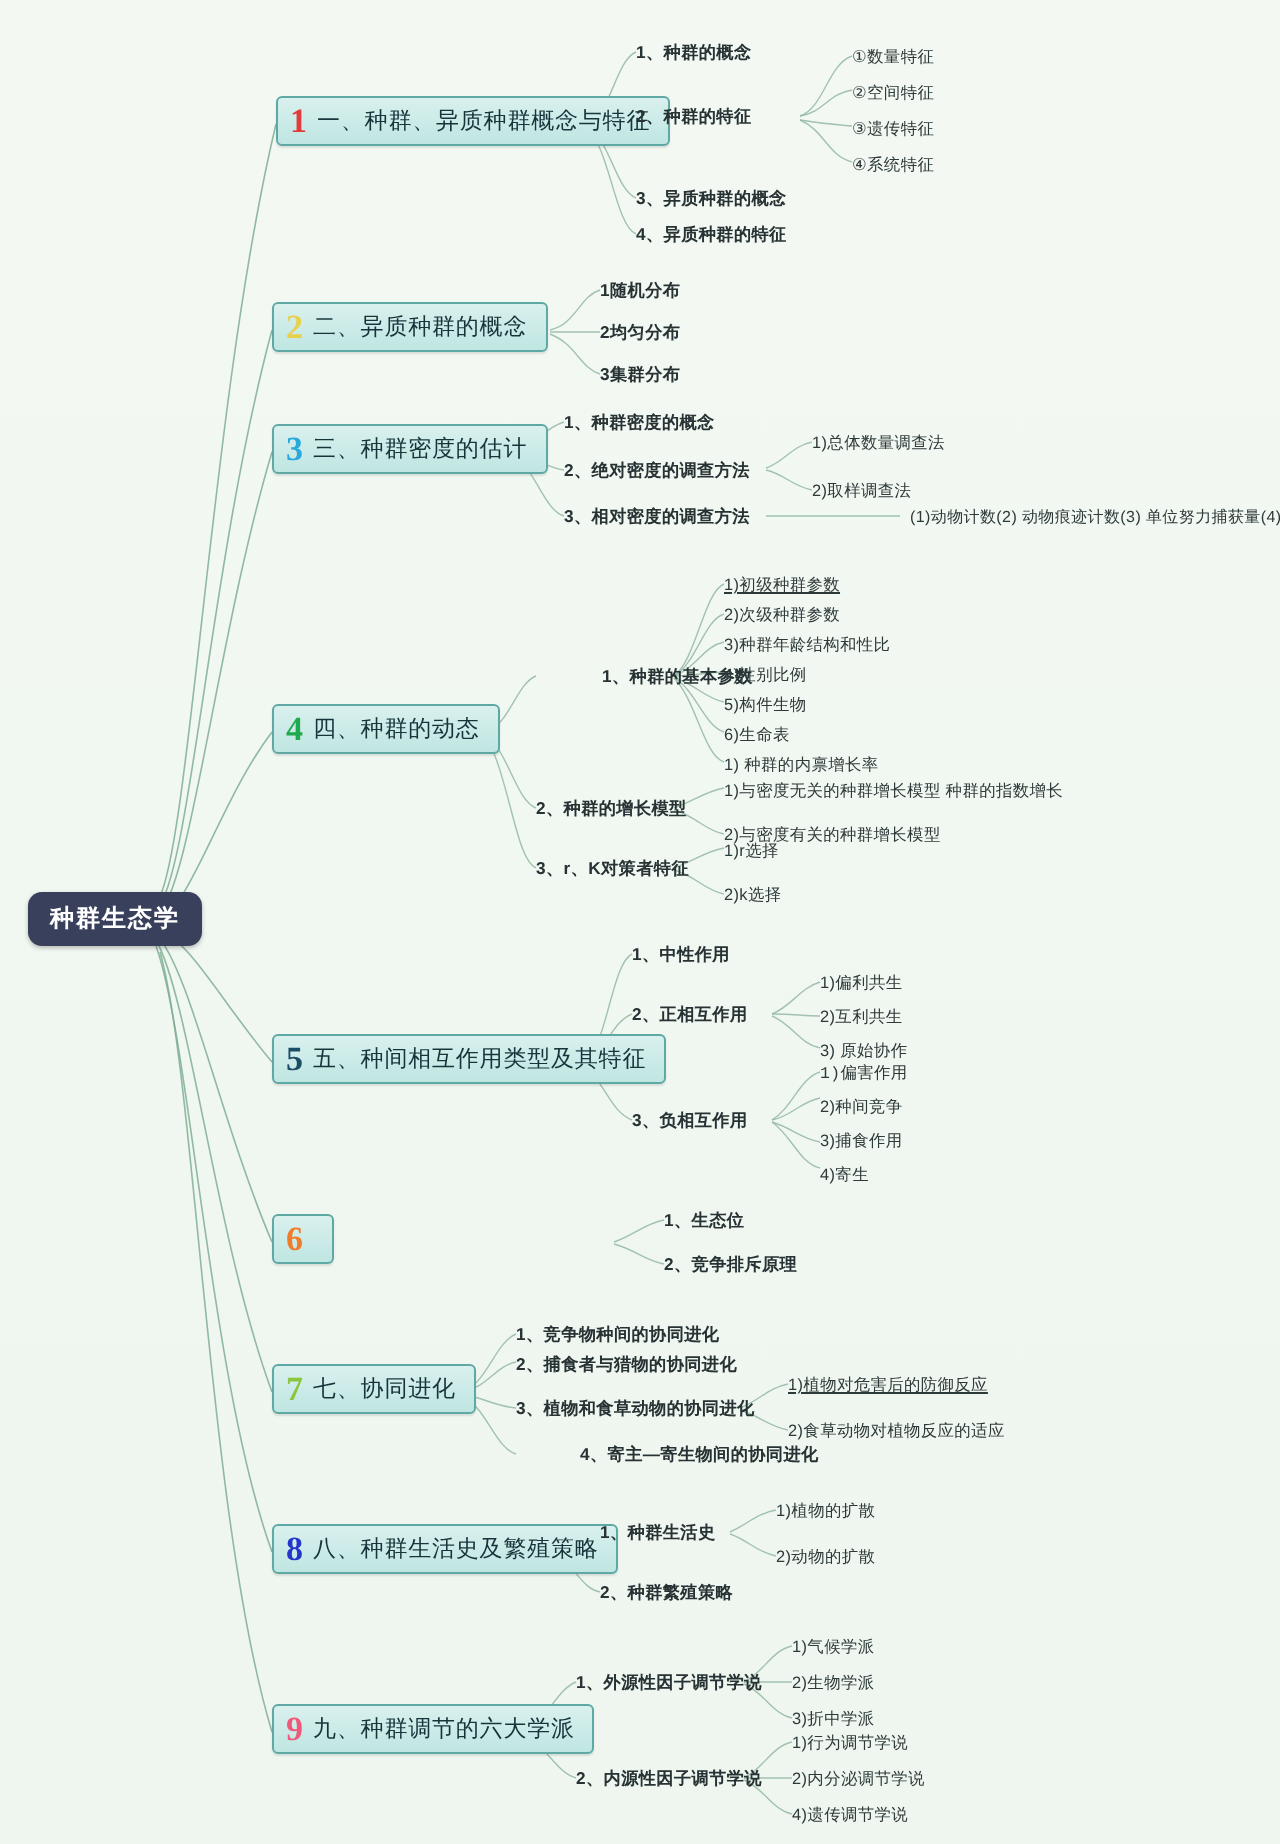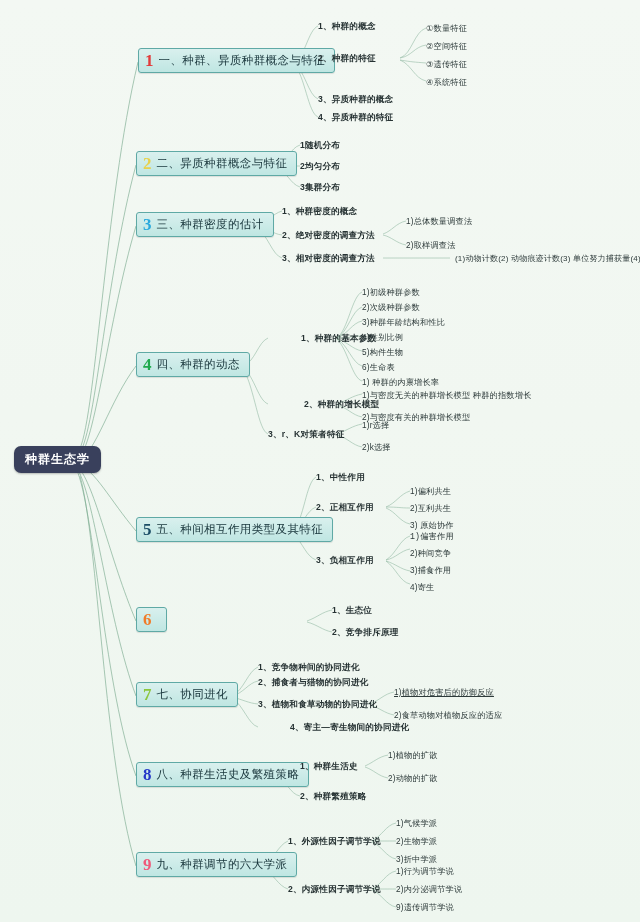--- a/index.html
+++ b/index.html
@@ -214,21 +214,21 @@
   <div class="lbl l2" style="left:318px; top:53px;">2、种群的特征</div>
   <div class="lbl l3" style="left:426px; top:23px;">①数量特征</div>
   <div class="lbl l3" style="left:426px; top:41px;">②空间特征</div>
   <div class="lbl l3" style="left:426px; top:59px;">③遗传特征</div>
   <div class="lbl l3" style="left:426px; top:77px;">④系统特征</div>
   <div class="lbl l2" style="left:318px; top:94px;">3、异质种群的概念</div>
   <div class="lbl l2" style="left:318px; top:112px;">4、异质种群的特征</div>
 
   <div class="chapter" style="left:136px; top:151px;">
     <span class="num" style="color: rgb(232, 209, 74);">2</span>
-    <span class="ctitle">二、异质种群概念与特征</span>
+    <span class="ctitle">二、异质种群的概念</span>
   </div>
   <div class="lbl l2" style="left:300px; top:140px;">1随机分布</div>
   <div class="lbl l2" style="left:300px; top:161px;">2均匀分布</div>
   <div class="lbl l2" style="left:300px; top:182px;">3集群分布</div>
 
   <div class="chapter" style="left:136px; top:212px;">
     <span class="num" style="color: rgb(42, 169, 221);">3</span>
     <span class="ctitle">三、种群密度的估计</span>
   </div>
   <div class="lbl l2" style="left:282px; top:206px;">1、种群密度的概念</div>
@@ -236,28 +236,28 @@
   <div class="lbl l3" style="left:406px; top:216px;">1)总体数量调查法</div>
   <div class="lbl l3" style="left:406px; top:240px;">2)取样调查法</div>
   <div class="lbl l2" style="left:282px; top:253px;">3、相对密度的调查方法</div>
   <div class="lbl l3 wide" style="left:455px; top:253px;">(1)动物计数(2) 动物痕迹计数(3) 单位努力捕获量(4) 毛皮收购记录</div>
 
   <div class="chapter" style="left:136px; top:352px;">
     <span class="num" style="color: rgb(31, 170, 78);">4</span>
     <span class="ctitle">四、种群的动态</span>
   </div>
   <div class="lbl l2" style="left:272px; top:333px;margin-left:29px;">1、种群的基本参数</div>
-  <div class="lbl l3" style="left:362px; top:287px;">1)初级种群参数</div>
+  <div class="lbl l3" style="left:362px; top:287px;text-decoration:underline;">1)初级种群参数</div>
   <div class="lbl l3" style="left:362px; top:302px;">2)次级种群参数</div>
   <div class="lbl l3" style="left:362px; top:317px;">3)种群年龄结构和性比</div>
   <div class="lbl l3" style="left:362px; top:332px;">4)性别比例</div>
   <div class="lbl l3" style="left:362px; top:347px;">5)构件生物</div>
   <div class="lbl l3" style="left:362px; top:362px;">6)生命表</div>
   <div class="lbl l3" style="left:362px; top:377px;">1) 种群的内禀增长率</div>
-  <div class="lbl l2" style="left:268px; top:399px;margin-left:36px;">2、种群的增长模型</div>
+  <div class="lbl l2" style="left:268px; top:399px;">2、种群的增长模型</div>
   <div class="lbl l3" style="left:362px; top:390px;">1)与密度无关的种群增长模型 种群的指数增长</div>
   <div class="lbl l3" style="left:362px; top:412px;">2)与密度有关的种群增长模型</div>
   <div class="lbl l2" style="left:268px; top:429px;">3、r、K对策者特征</div>
   <div class="lbl l3" style="left:362px; top:420px;">1)r选择</div>
   <div class="lbl l3" style="left:362px; top:442px;">2)k选择</div>
 
   <div class="chapter" style="left:136px; top:517px;">
     <span class="num" style="color: rgb(27, 77, 102);">5</span>
     <span class="ctitle">五、种间相互作用类型及其特征</span>
   </div>
@@ -302,15 +302,15 @@
     <span class="num" style="color: rgb(239, 90, 122);">9</span>
     <span class="ctitle">九、种群调节的六大学派</span>
   </div>
   <div class="lbl l2" style="left:288px; top:836px;">1、外源性因子调节学说</div>
   <div class="lbl l3" style="left:396px; top:818px;">1)气候学派</div>
   <div class="lbl l3" style="left:396px; top:836px;">2)生物学派</div>
   <div class="lbl l3" style="left:396px; top:854px;">3)折中学派</div>
   <div class="lbl l2" style="left:288px; top:884px;">2、内源性因子调节学说</div>
   <div class="lbl l3" style="left:396px; top:866px;">1)行为调节学说</div>
   <div class="lbl l3" style="left:396px; top:884px;">2)内分泌调节学说</div>
-  <div class="lbl l3" style="left:396px; top:902px;">9)遗传调节学说</div>
+  <div class="lbl l3" style="left:396px; top:902px;">4)遗传调节学说</div>
 
 </div>
 
 </body></html>

